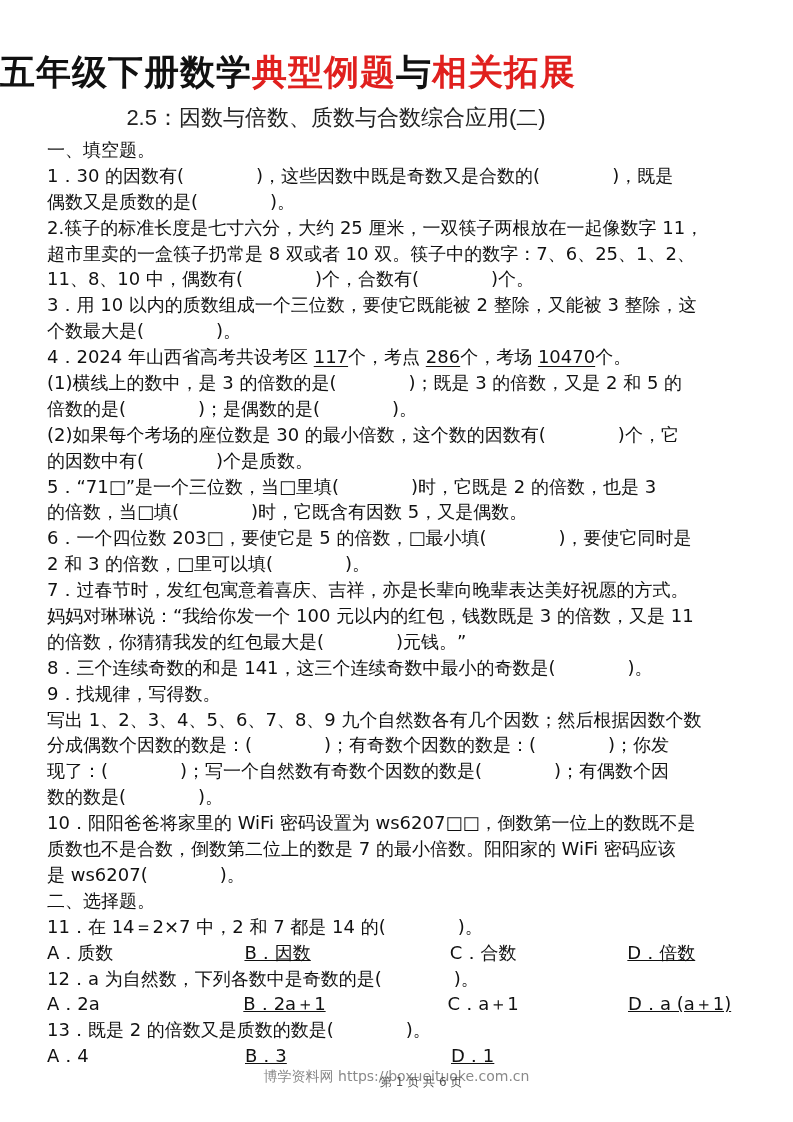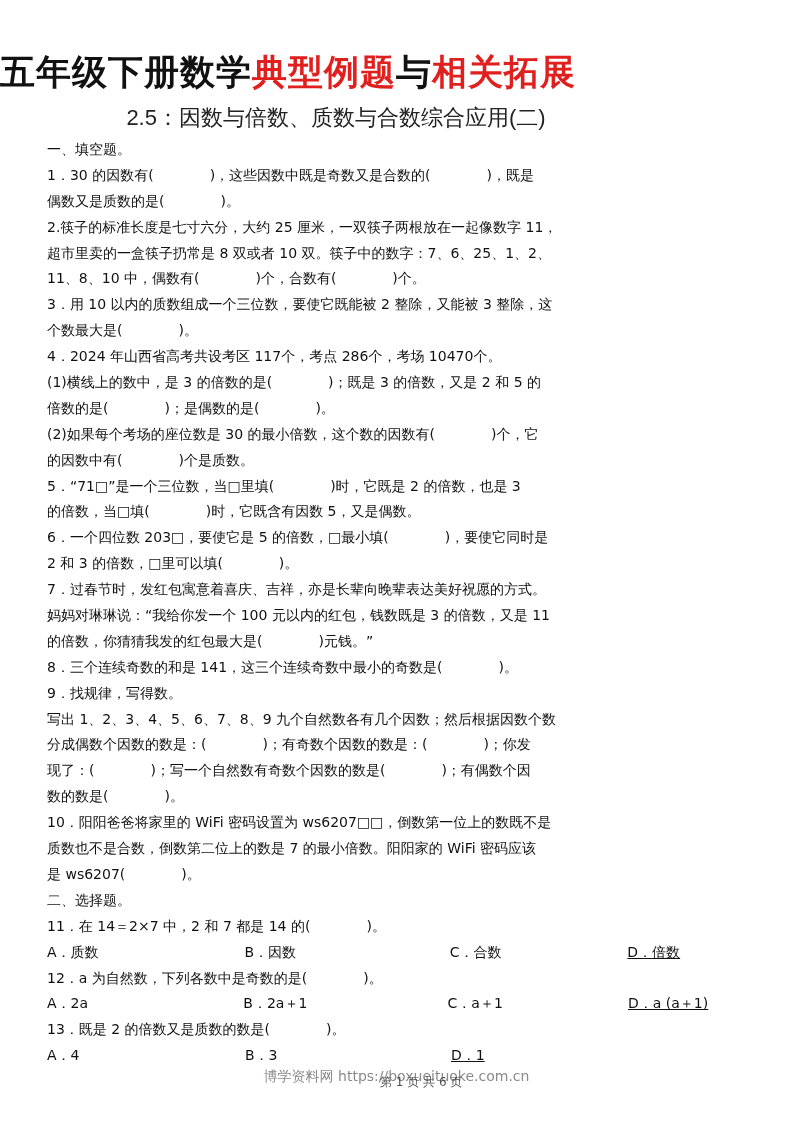--- a/index.html
+++ b/index.html
@@ -1,27 +1,27 @@
 <!DOCTYPE html>
 <html><head>
 <meta charset="utf-8">
 <style>
   html, body { margin: 0; padding: 0; background: #ffffff; }
   body { width: 793px; height: 1122px; position: relative; overflow: hidden; font-family: "DejaVu Sans", sans-serif; color: #111; }
   .title { position: absolute; top: 48px; left: 0; width: 793px; font-size: 35px; font-weight: bold; letter-spacing: 1px; line-height: 48px; }
   .title .black { color: #111; }
   .title .red { color: #e0201e; }
   .subtitle { position: absolute; top: 102px; left: 0; width: 672px; text-align: center; font-size: 22px; font-family: "Liberation Sans", "DejaVu Sans", sans-serif; line-height: 32px; color: #222; }
-  .content { position: absolute; top: 137px; left: 47px; width: 700px; font-size: 14px; line-height: 25.9px; }
+  .content { position: absolute; top: 137px; left: 47px; width: 700px; font-size: 18px; line-height: 25.9px; }
   .line { white-space: nowrap; height: 25.9px; }
-  .u { text-underline-offset: 3px; margin-top: 12px; }
+  .u { text-decoration: underline; text-underline-offset: 3px; margin-top: 12px; }
   .opts { display: flex; height: 25.9px; white-space: nowrap; align-items: flex-end; }
   .opts span { display: inline-block; }
   .opt-a { width: 198px; }
-  .opt-b { width: 206px; }
+  .opt-b { width: 206px; text-decoration: underline; }
   .opt-c { width: 178px; }
   .opt-d { width: 120px; text-decoration: underline; }
   .opts2 .opt-c { width: 182px; }
   .footer { position: absolute; top: 1068px; left: 0; width: 793px; text-align: center; font-size: 14px; color: #8a8a8a; font-family: "DejaVu Sans", sans-serif; }
   .pagenum { position: absolute; top: 1074px; left: 380px; font-size: 12px; color: #333; opacity: 0.85; }
 </style>
 </head>
 <body>
 
 <div class="title">

